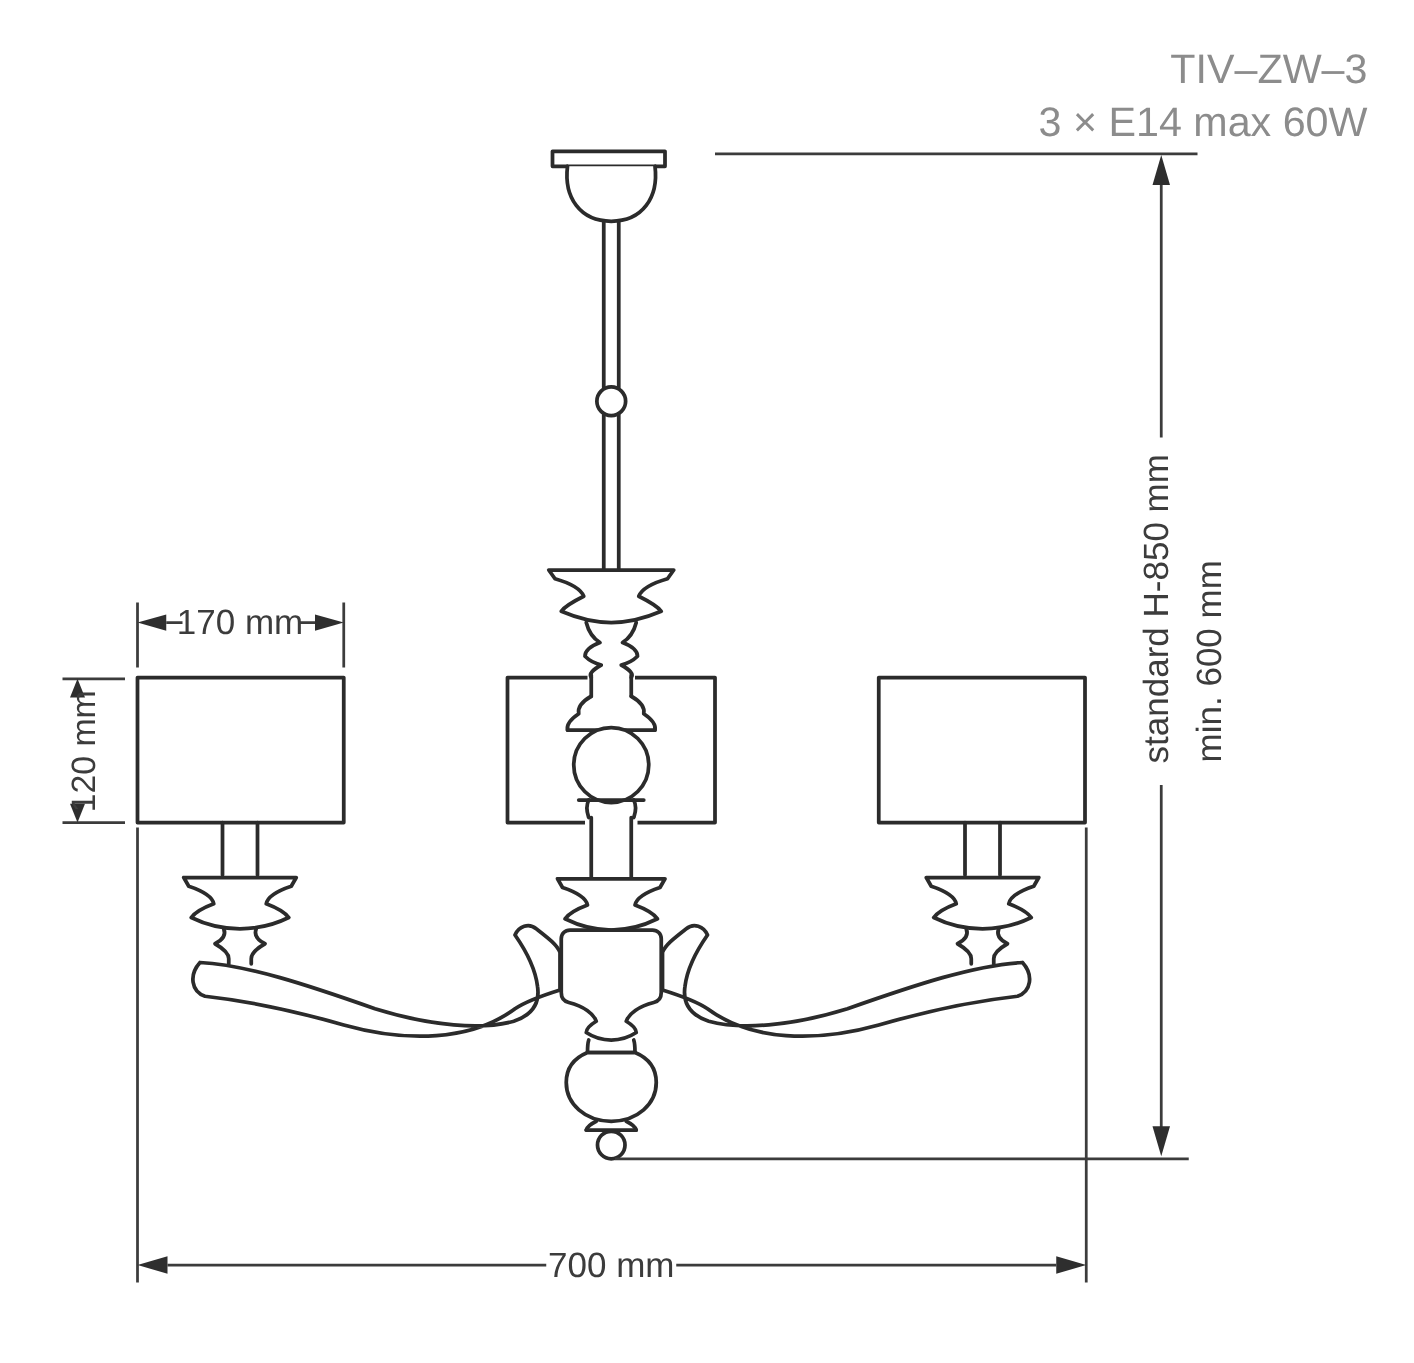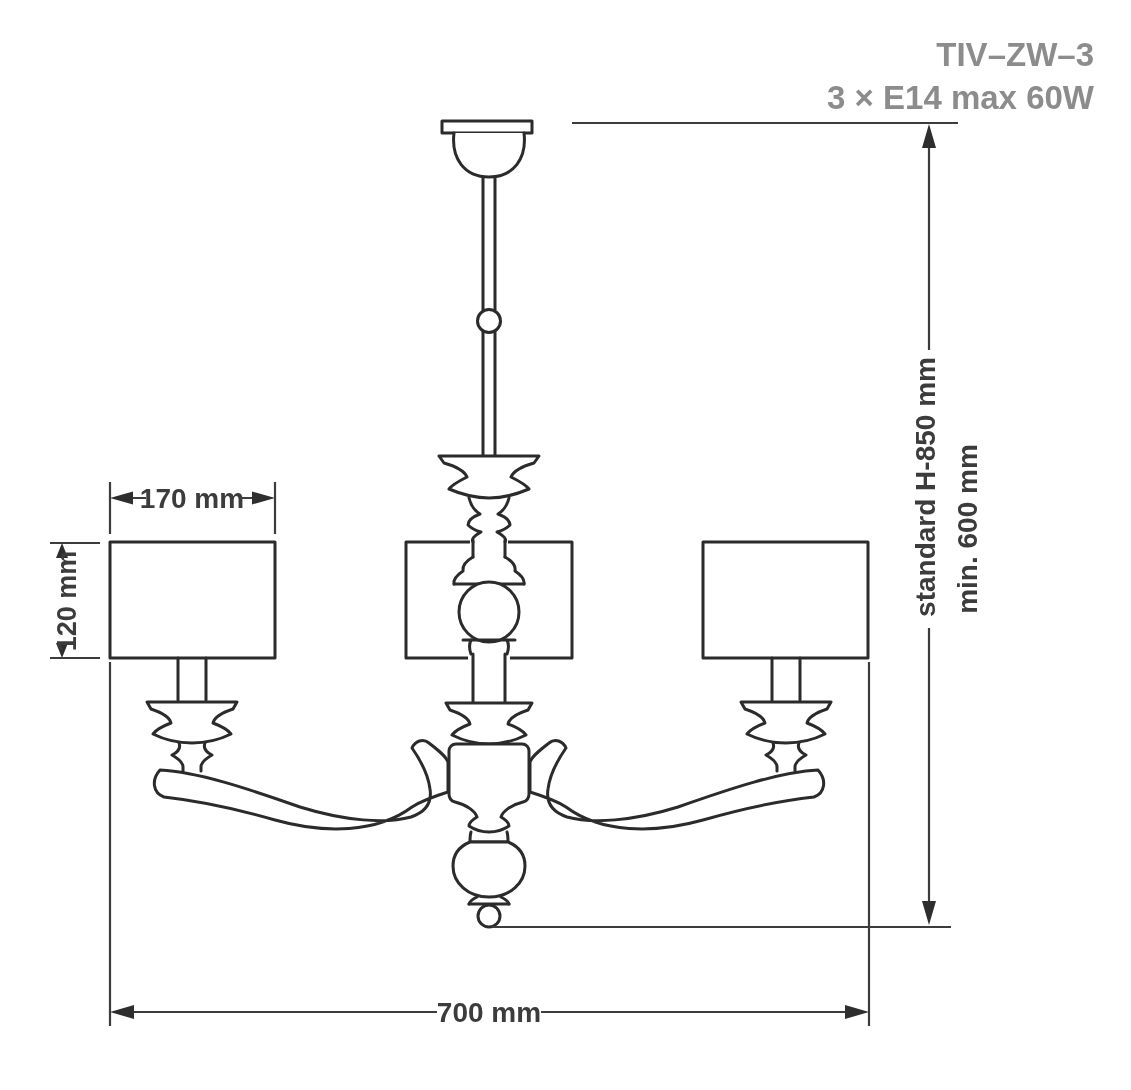--- a/index.html
+++ b/index.html
@@ -2,21 +2,20 @@
 <html><head>
 <meta charset="utf-8">
 <style>
   html,body{margin:0;padding:0;background:#ffffff;}
   .stage{
     position:relative;
     width:1131px;height:1090px;
     background:#ffffff;
     font-family:"Liberation Sans", sans-serif;
     overflow:hidden;
-    font-weight:bold;
   }
   svg{position:absolute;left:0;top:0;}
   
   .dl{stroke:#2b2b2b;stroke-width:3;fill:none;stroke-linejoin:round;stroke-linecap:round;}
   .dlf{stroke:#2b2b2b;stroke-width:3;fill:#ffffff;stroke-linejoin:round;stroke-linecap:round;}
   .mask{fill:#ffffff;stroke:none;}
   
   .dim{stroke:#3c3c3c;stroke-width:2.2;fill:none;stroke-linecap:butt;}
   .arr{fill:#2e2e2e;stroke:none;}
   .dimtext{fill:#3c3c3c;font-size:28px;}

